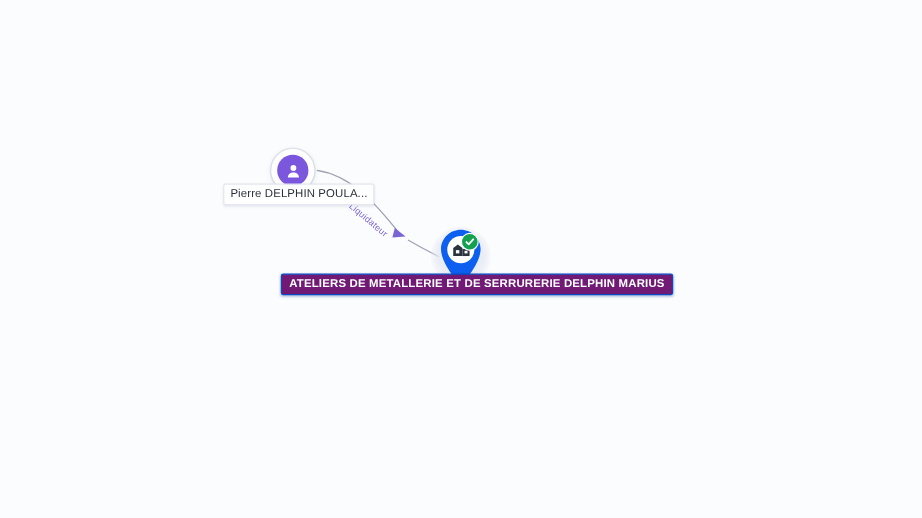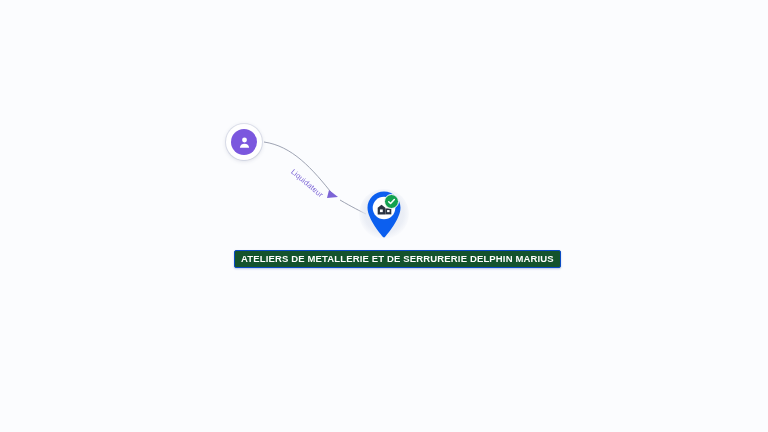--- a/index.html
+++ b/index.html
@@ -129,23 +129,23 @@
     border: 1.6px solid #ffffff;
     display: flex;
     align-items: center;
     justify-content: center;
     box-sizing: border-box;
   }
 
   .company-label {
     position: absolute;
     left: 234px;
-    top: 250px;
+    top: 228px;
     padding: 2px 6px 3px 6px;
-    background: #14532d;
+    background: #701a75;
     border: 1px solid #0a4bc4;
     border-radius: 2px;
     color: #ffffff;
     font-size: 9.5px;
     font-weight: bold;
     letter-spacing: .15px;
     white-space: nowrap;
     box-shadow: 0 1px 2px rgba(12,60,150,.28);
     text-align: right;
   }
@@ -167,20 +167,21 @@
 
   <div class="person-node">
     <div class="person-halo"></div>
     <div class="person-avatar">
       <svg width="15" height="15" viewBox="0 0 24 24" xmlns="http://www.w3.org/2000/svg">
         <circle cx="12" cy="8" r="3.9" fill="#ffffff"></circle>
         <path d="M4.6 20.5c0-4.1 3.3-6.6 7.4-6.6s7.4 2.5 7.4 6.6z" fill="#ffffff"></path>
       </svg>
     </div>
   </div>
+  <div class="person-label">Pierre DELPHIN POULA...</div>
 
   <div class="company-node">
     <div class="pin-glow"></div>
 
     <svg class="pin-svg" viewBox="0 0 40 50" xmlns="http://www.w3.org/2000/svg">
       <path d="M20 2.5c-9.1 0-16.5 7.3-16.5 16.3 0 11.2 14 27.5 15.5 29.2.5.6 1.5.6 2 0 1.5-1.7 15.5-18 15.5-29.2C36.5 9.8 29.1 2.5 20 2.5z" fill="#0c5fef"></path>
       <circle cx="20" cy="19" r="11.3" fill="#ffffff"></circle>
     </svg>
 
     <div class="building-icon">

